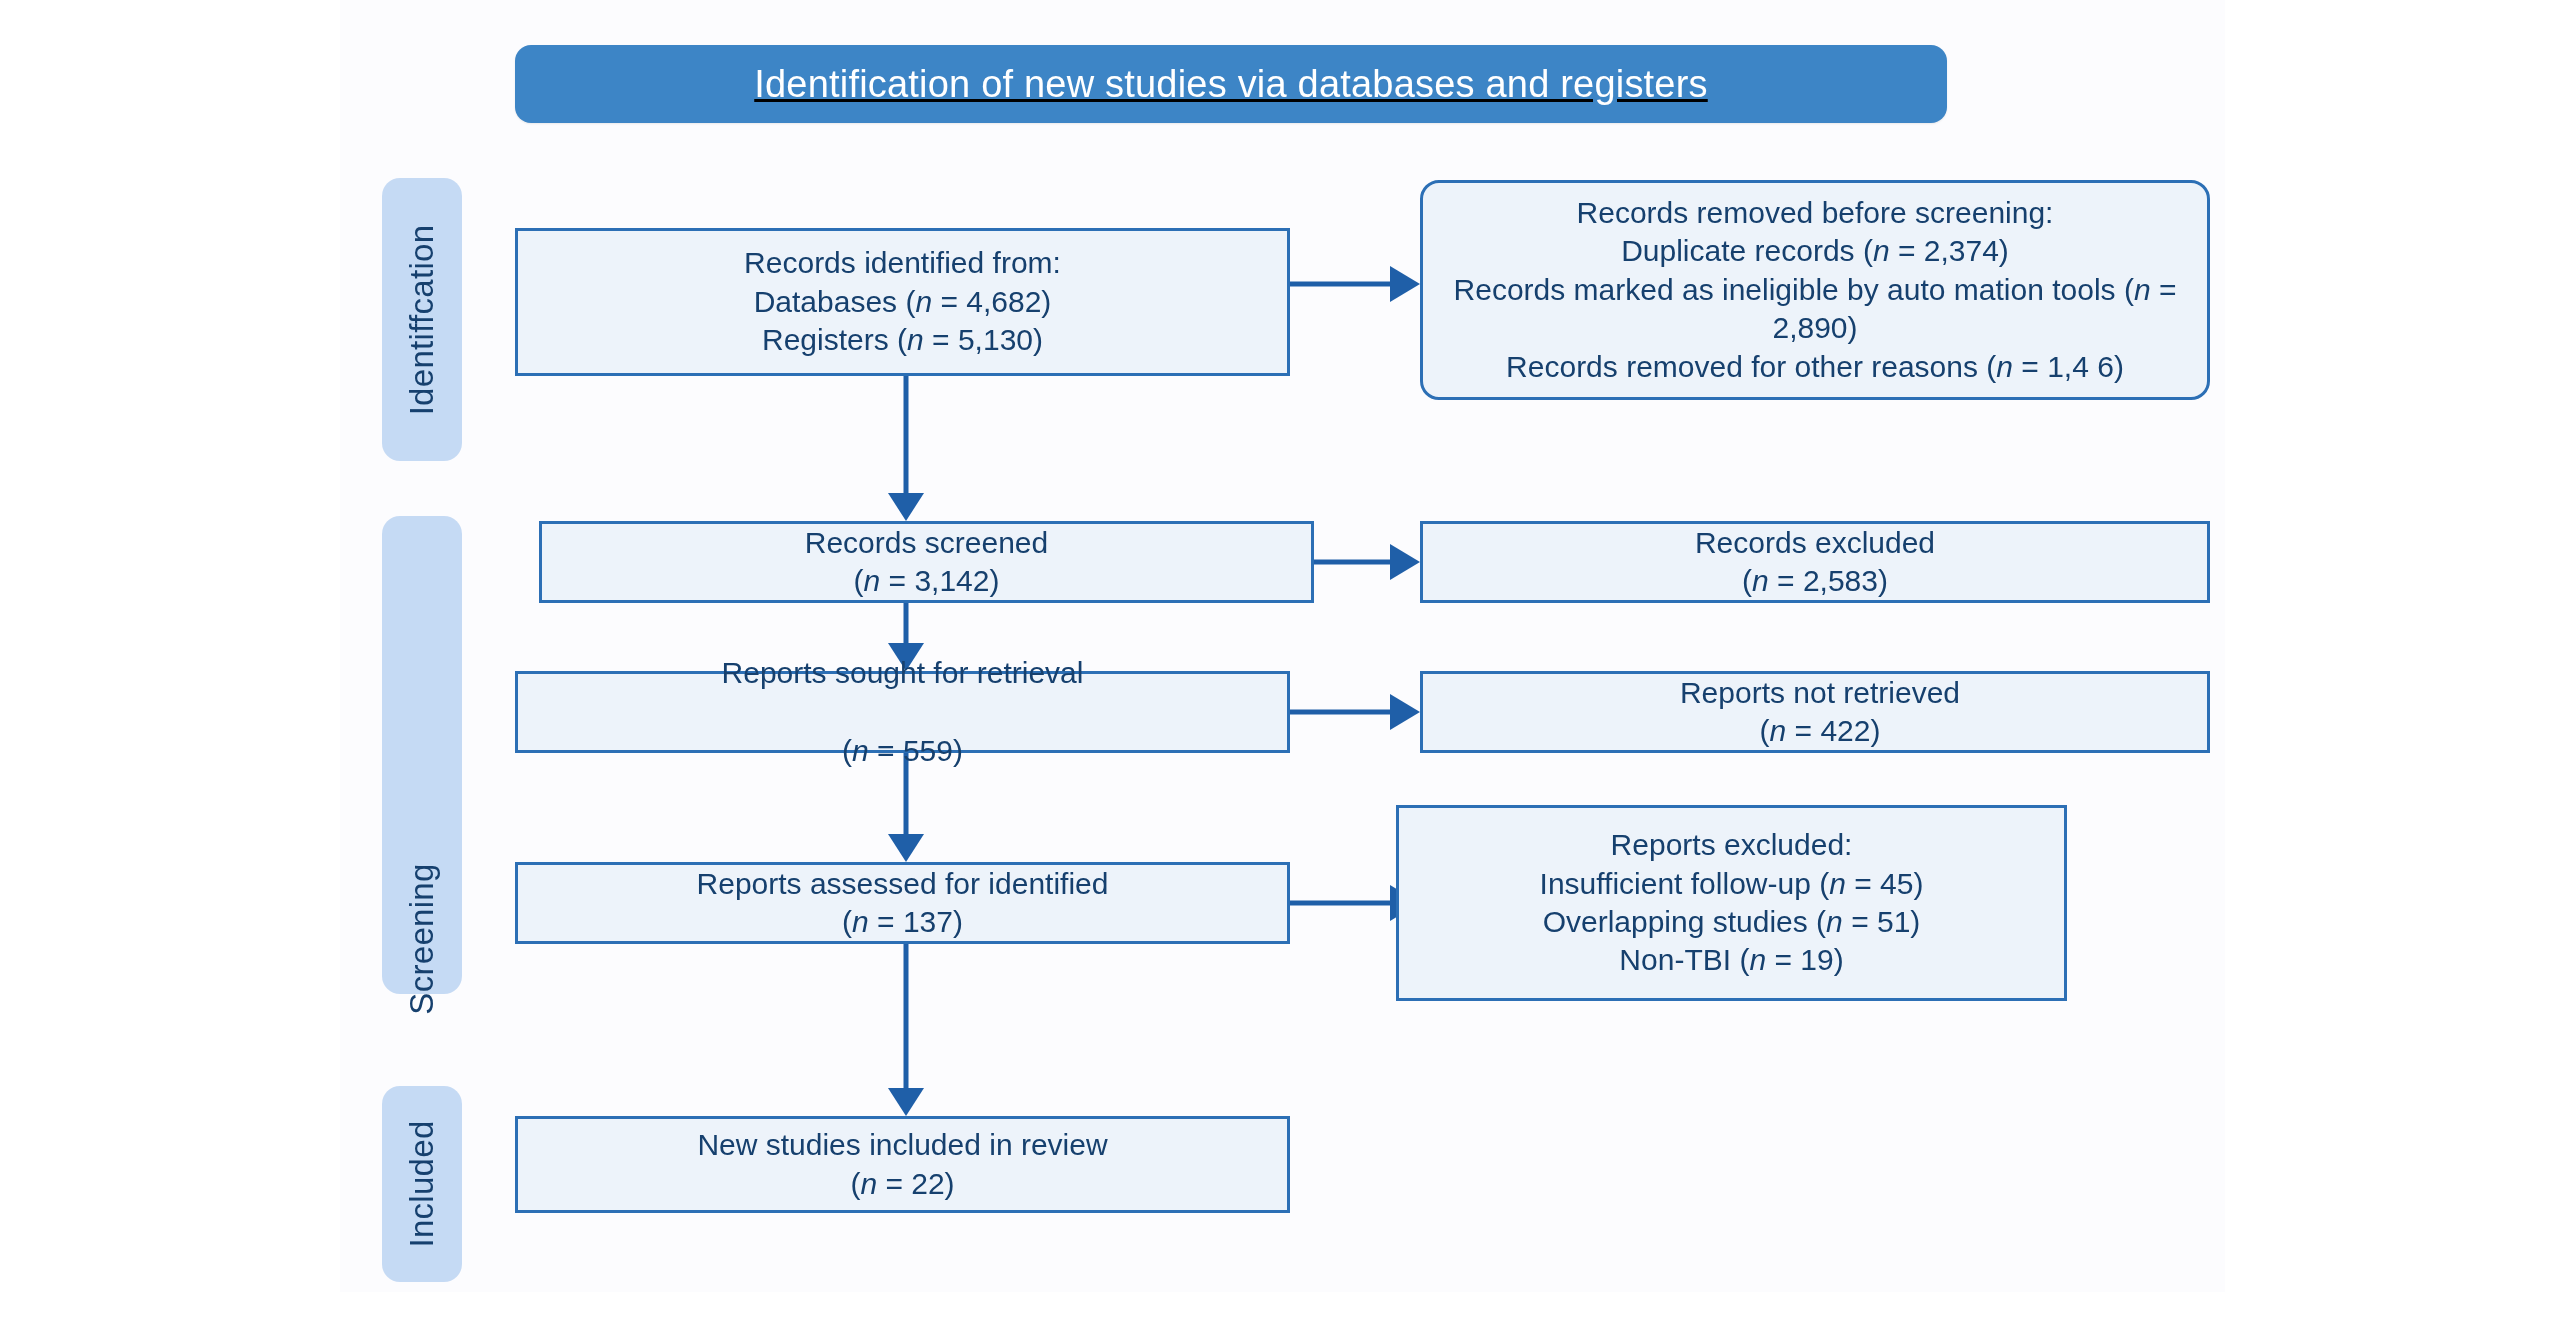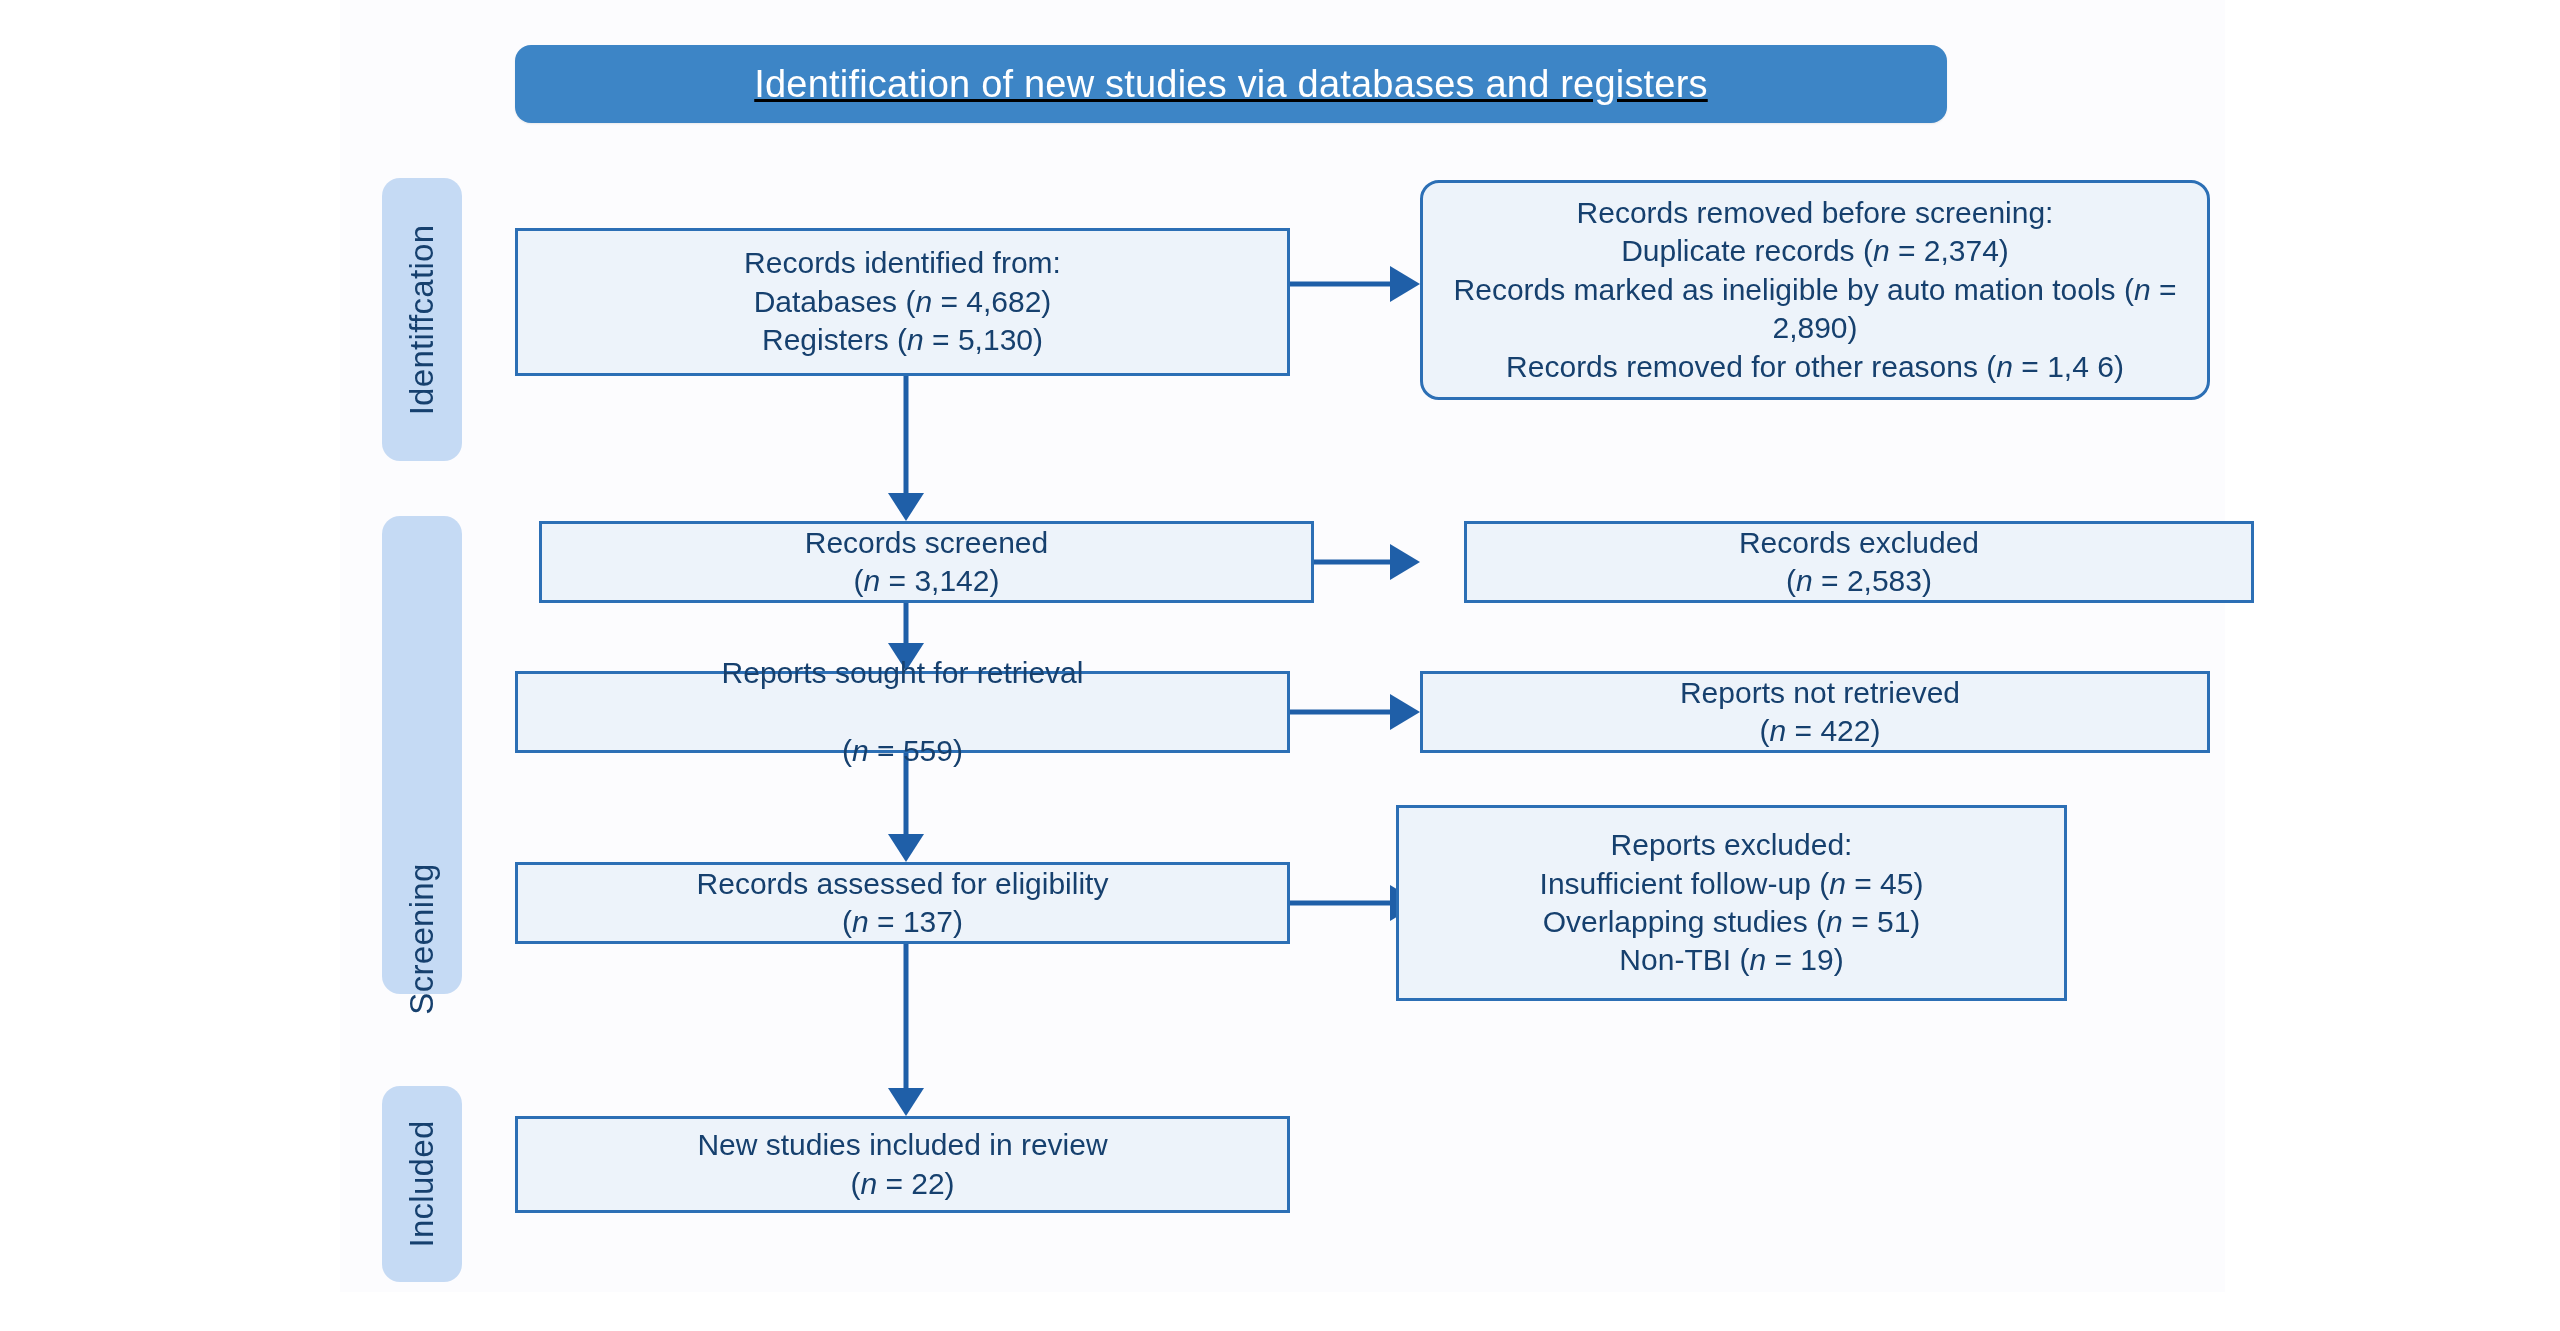--- a/index.html
+++ b/index.html
@@ -101,21 +101,21 @@
 
   
   #box-identified  { left: 515px; top: 228px;  width: 775px; height: 148px; }
   #box-screened    { left: 515px; top: 521px;  width: 775px; height: 82px; margin-left: 24px;  }
   #box-sought      { left: 515px; top: 671px;  width: 775px; height: 82px; gap: 40px;  }
   #box-assessed    { left: 515px; top: 862px;  width: 775px; height: 82px;  }
   #box-included    { left: 515px; top: 1116px; width: 775px; height: 97px;  }
 
   
   #box-removed     { left: 1420px; top: 180px;  width: 790px; height: 220px; border-radius: 19px; }
-  #box-excluded    { left: 1464px; top: 521px;  width: 790px; height: 82px;  }
+  #box-excluded    { left: 1420px; top: 521px;  width: 790px; height: 82px;  }
   #box-notretrieved{ left: 1420px; top: 671px;  width: 790px; height: 82px; padding-left: 24px;  }
   #box-repexcluded { left: 1372px; top: 805px;  width: 671px; height: 196px; margin-left: 24px; }
 
   
   .conn {
     position: absolute;
     pointer-events: none;
   }
   .conn svg { display: block; overflow: visible; }
   .stroke  { stroke: #1f5fa8; stroke-width: 5; fill: none; }
@@ -208,21 +208,21 @@
     <div class="line">Records screened</div>
     <div class="line">(<i>n</i> = 3,142)</div>
   </div>
 
   <div class="flow-box" id="box-sought">
     <div class="line">Reports sought for retrieval</div>
     <div class="line">(<i>n</i> = 559)</div>
   </div>
 
   <div class="flow-box" id="box-assessed">
-    <div class="line">Records assessed for eligibility</div>
+    <div class="line">Reports assessed for identified</div>
     <div class="line">(<i>n</i> = 137)</div>
   </div>
 
   <div class="flow-box" id="box-included">
     <div class="line">New studies included in review</div>
     <div class="line">(<i>n</i> = 22)</div>
   </div>
 
   <div class="flow-box" id="box-removed">
     <div class="line">Records removed before screening:</div>

